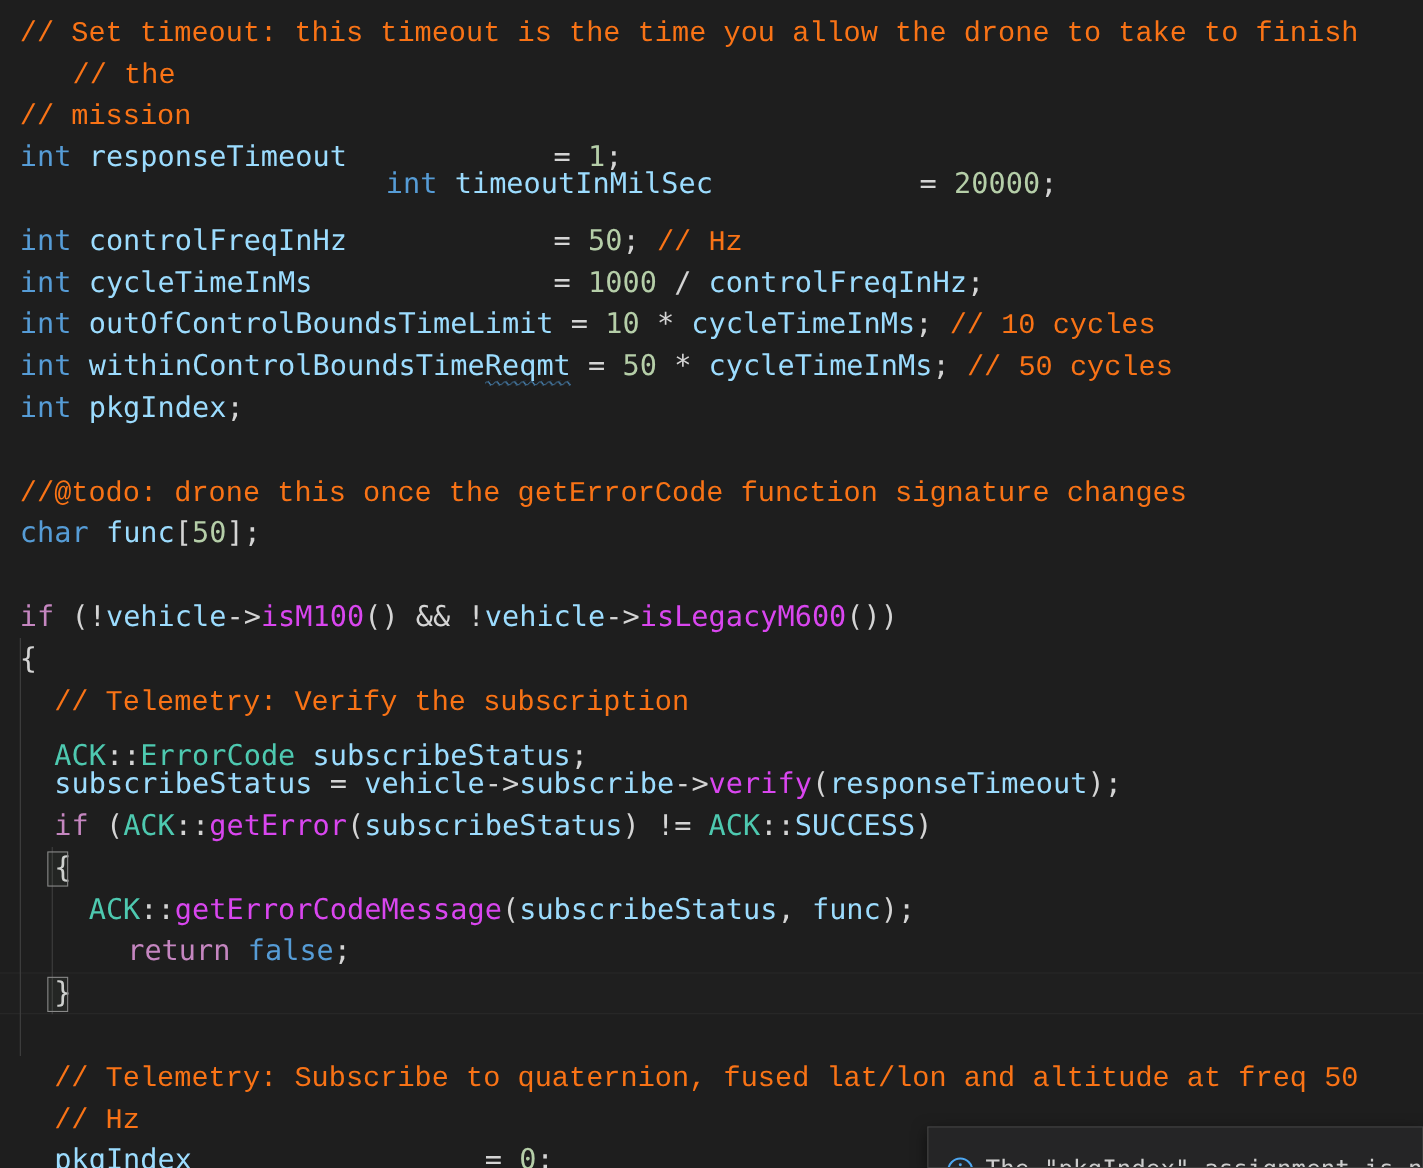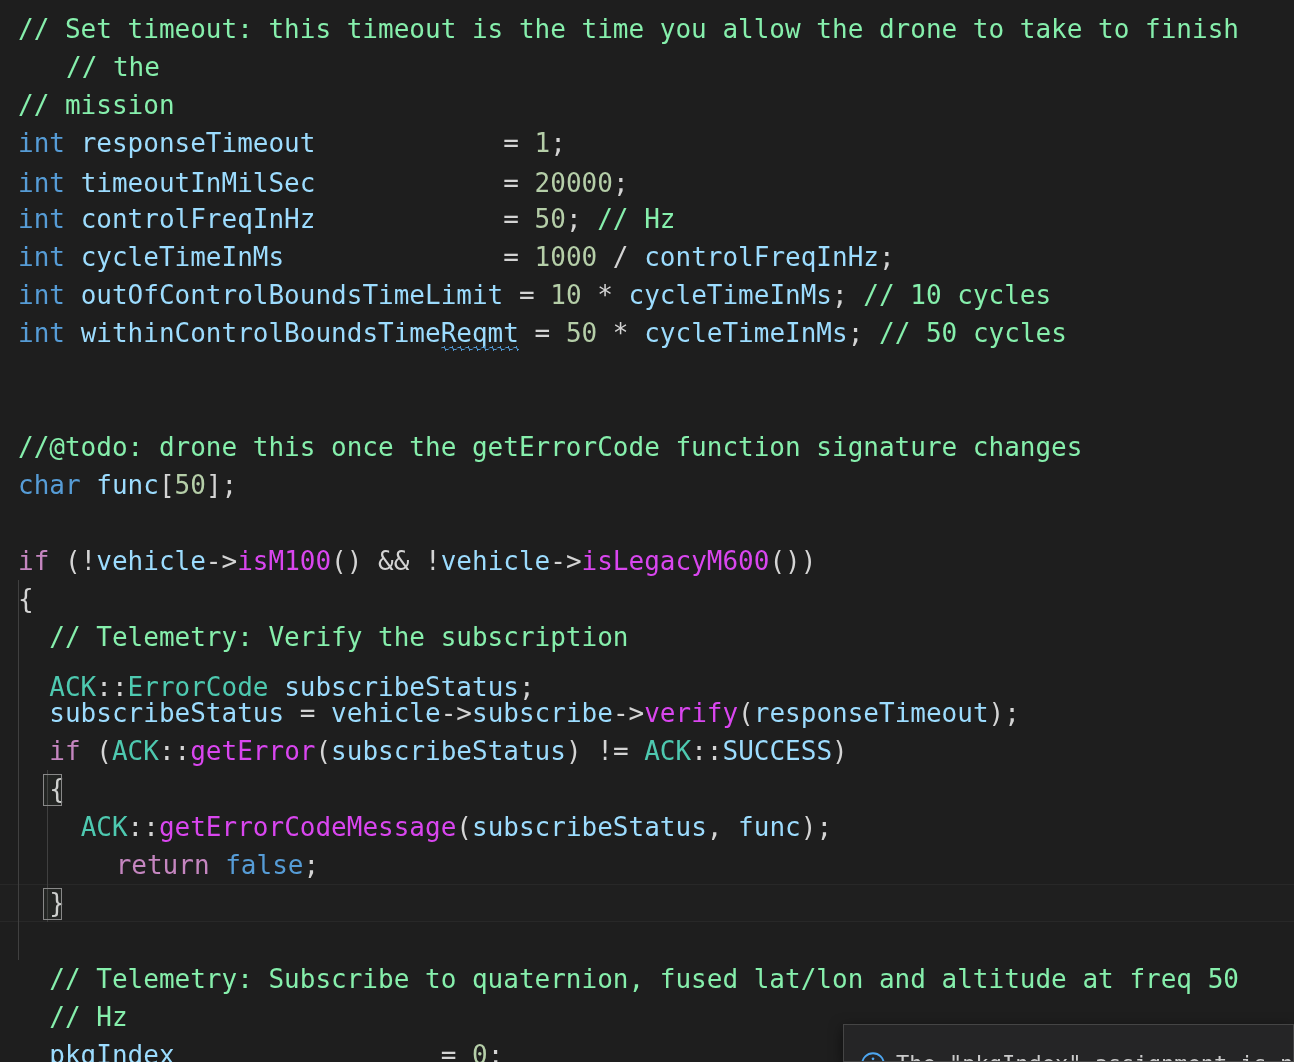--- a/index.html
+++ b/index.html
@@ -42,21 +42,21 @@
     letter-spacing: 0px;
     color: #d4d4d4;
   }
   .line .txt {
     display: inline-block;
     padding-left: 18px;
     white-space: pre;
   }
 
   
-  .t-comment  { color: #86efac; }
+  .t-comment  { color: #f97316; font-family: Liberation Mono, monospace; }
   .t-keyword  { color: #569CD6; }
   .t-control  { color: #C586C0; }
   .t-var      { color: #9CDCFE; }
   .t-func     { color: #d946ef; }
   .t-type     { color: #4EC9B0; }
   .t-num      { color: #B5CEA8; }
   .t-punct    { color: #D4D4D4; }
   .t-plain    { color: #D4D4D4; }
 
   
@@ -148,25 +148,26 @@
   <div id="indent-guides">
       <div class="indent-guide" style="left: 18px; top: 580px; height: 380px;"></div>
       <div class="indent-guide" style="left: 47px; top: 770px; height: 152px;"></div>
     </div>
 
   <div id="code-lines">
       <div class="line" style="top: 10px;"><span class="txt"><span class="t-comment">// Set timeout: this timeout is the time you allow the drone to take to finish</span></span></div>
       <div class="line" style="top: 48px; padding-left: 48px;"><span class="txt"><span class="t-comment">// the</span></span></div>
       <div class="line" style="top: 86px;"><span class="txt"><span class="t-comment">// mission</span></span></div>
       <div class="line" style="top: 124px;"><span class="txt"><span class="t-keyword">int</span><span class="t-plain"> </span><span class="t-var">responseTimeout</span><span class="t-plain">            </span><span class="t-punct">= </span><span class="t-num">1</span><span class="t-punct">;</span></span></div>
-      <div class="line" style="top: 164px;"><span class="txt"><span class="t-keyword">int</span><span class="t-plain"> </span><span class="t-var">timeoutInMilSec</span><span class="t-plain">            </span><span class="t-punct">= </span><span class="t-num">20000</span><span class="t-punct">;</span></span></div>
+      <div class="line" style="top: 148px; text-align: center;"><span class="txt"><span class="t-keyword">int</span><span class="t-plain"> </span><span class="t-var">timeoutInMilSec</span><span class="t-plain">            </span><span class="t-punct">= </span><span class="t-num">20000</span><span class="t-punct">;</span></span></div>
       <div class="line" style="top: 200px;"><span class="txt"><span class="t-keyword">int</span><span class="t-plain"> </span><span class="t-var">controlFreqInHz</span><span class="t-plain">            </span><span class="t-punct">= </span><span class="t-num">50</span><span class="t-punct">; </span><span class="t-comment">// Hz</span></span></div>
       <div class="line" style="top: 238px;"><span class="txt"><span class="t-keyword">int</span><span class="t-plain"> </span><span class="t-var">cycleTimeInMs</span><span class="t-plain">              </span><span class="t-punct">= </span><span class="t-num">1000</span><span class="t-punct"> / </span><span class="t-var">controlFreqInHz</span><span class="t-punct">;</span></span></div>
       <div class="line" style="top: 276px;"><span class="txt"><span class="t-keyword">int</span><span class="t-plain"> </span><span class="t-var">outOfControlBoundsTimeLimit</span><span class="t-plain"> </span><span class="t-punct">= </span><span class="t-num">10</span><span class="t-punct"> * </span><span class="t-var">cycleTimeInMs</span><span class="t-punct">; </span><span class="t-comment">// 10 cycles</span></span></div>
       <div class="line" style="top: 314px;"><span class="txt"><span class="t-keyword">int</span><span class="t-plain"> </span><span class="t-var">withinControlBoundsTime</span><span class="t-var squiggle">Reqmt</span><span class="t-plain"> </span><span class="t-punct">= </span><span class="t-num">50</span><span class="t-punct"> * </span><span class="t-var">cycleTimeInMs</span><span class="t-punct">; </span><span class="t-comment">// 50 cycles</span></span></div>
+      <div class="line" style="top: 352px;"><span class="txt"><span class="t-keyword">int</span><span class="t-plain"> </span><span class="t-var">pkgIndex</span><span class="t-punct">;</span></span></div>
       <div class="line" style="top: 390px;"><span class="txt">&nbsp;</span></div>
       <div class="line" style="top: 428px;"><span class="txt"><span class="t-comment">//@todo: drone this once the getErrorCode function signature changes</span></span></div>
       <div class="line" style="top: 466px;"><span class="txt"><span class="t-keyword">char</span><span class="t-plain"> </span><span class="t-var">func</span><span class="t-punct">[</span><span class="t-num">50</span><span class="t-punct">];</span></span></div>
       <div class="line" style="top: 504px;"><span class="txt">&nbsp;</span></div>
       <div class="line" style="top: 542px;"><span class="txt"><span class="t-control">if</span><span class="t-punct"> (!</span><span class="t-var">vehicle</span><span class="t-punct">-&gt;</span><span class="t-func">isM100</span><span class="t-punct">() &amp;&amp; !</span><span class="t-var">vehicle</span><span class="t-punct">-&gt;</span><span class="t-func">isLegacyM600</span><span class="t-punct">())</span></span></div>
       <div class="line" style="top: 580px;"><span class="txt"><span class="t-punct">{</span></span></div>
       <div class="line" style="top: 618px;"><span class="txt"><span class="t-comment">  // Telemetry: Verify the subscription</span></span></div>
       <div class="line" style="top: 656px; margin-top: 12px;"><span class="txt"><span class="t-plain">  </span><span class="t-type">ACK</span><span class="t-punct">::</span><span class="t-type">ErrorCode</span><span class="t-plain"> </span><span class="t-var">subscribeStatus</span><span class="t-punct">;</span></span></div>
       <div class="line" style="top: 694px;"><span class="txt"><span class="t-plain">  </span><span class="t-var">subscribeStatus</span><span class="t-punct"> = </span><span class="t-var">vehicle</span><span class="t-punct">-&gt;</span><span class="t-var">subscribe</span><span class="t-punct">-&gt;</span><span class="t-func">verify</span><span class="t-punct">(</span><span class="t-var">responseTimeout</span><span class="t-punct">);</span></span></div>
       <div class="line" style="top: 732px;"><span class="txt"><span class="t-plain">  </span><span class="t-control">if</span><span class="t-punct"> (</span><span class="t-type">ACK</span><span class="t-punct">::</span><span class="t-func">getError</span><span class="t-punct">(</span><span class="t-var">subscribeStatus</span><span class="t-punct">) != </span><span class="t-type">ACK</span><span class="t-punct">::</span><span class="t-var">SUCCESS</span><span class="t-punct">)</span></span></div>

